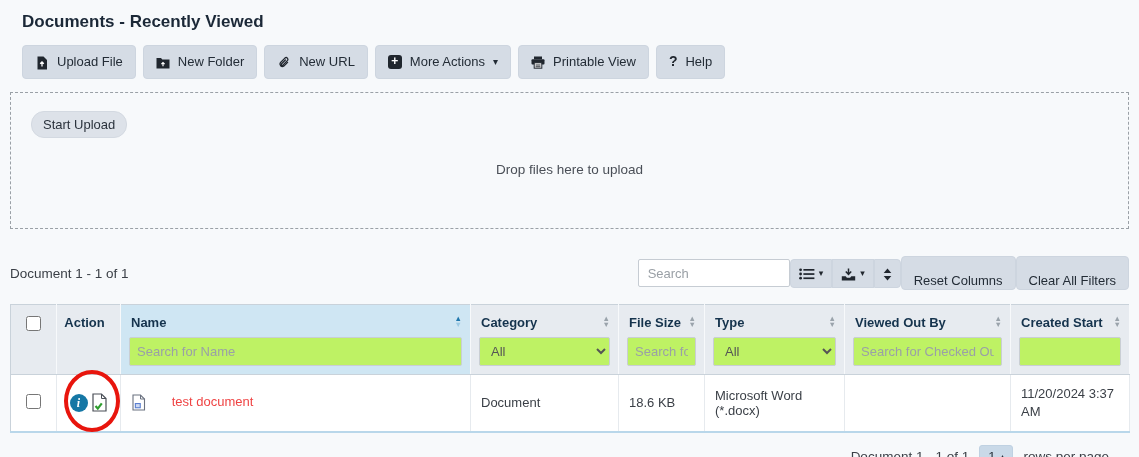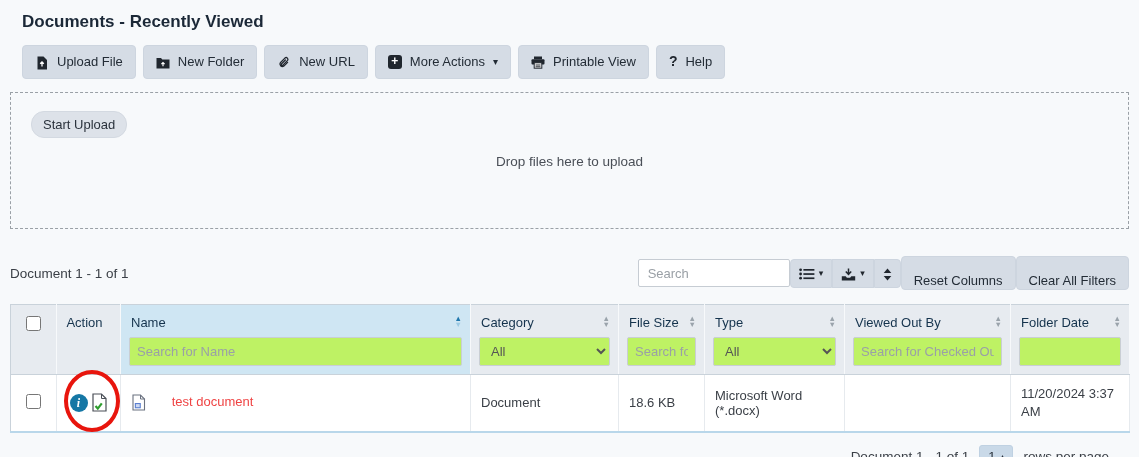--- a/index.html
+++ b/index.html
@@ -38,21 +38,21 @@
   .drop-zone {
     margin-top: 13px; height: 137px;
     border: 1px dashed #9aa0a6;
     display: flex; flex-direction: column;
   }
   .start-upload {
     margin: 18px 0 0 20px; align-self: flex-start;
     background: #dde2e9; border: 1px solid #d3d9e1; border-radius: 13px;
     padding: 5px 11px; font-size: 13px; color: #2a323c; cursor: pointer;
   }
-  .drop-text { align-self: center; margin-top: 16px; color: #4a4f57; font-size: 13.5px; }
+  .drop-text { align-self: center; margin-top: 24px; color: #4a4f57; font-size: 13.5px; }
 
   
   .controls-row {
     margin-top: 30px; display: flex; align-items: center; justify-content: space-between;
     height: 29px;
   }
   .count-label { color: #3a3f46; font-size: 13.5px; }
   .controls-right { display: flex; align-items: center; }
   .search-input {
     width: 152px; height: 28px; border: 1px solid #c6ccd3; border-radius: 2px;
@@ -85,21 +85,21 @@
   col.c-size { width: 86px; } col.c-type { width: 140px; }
   col.c-out { width: 166px; } col.c-date { width: 119px; }
 
   thead th {
     background: #e7ebf0; border-right: 1px solid #f7f9fb; border-bottom: 1px solid #c9d2da;
     vertical-align: top; padding: 0; font-weight: normal; text-align: left; height: 69px;
   }
   thead th.sorted-col { background: #cfe6f3; }
   .th-label {
     display: flex; align-items: center; justify-content: space-between;
-    padding: 10px 8px 4px 10px; font-weight: normal; color: #15334d; font-size: 13px;
+    padding: 10px 8px 4px 10px; font-weight: bold; color: #15334d; font-size: 13px;
   }
   .th-label.center { justify-content: center; padding-left: 0; }
   .sort-stack { display: inline-flex; flex-direction: column; line-height: 6px; font-size: 7.5px; color: #9aa3ab; cursor: pointer; }
   .sorted-col .sort-stack .s-up { color: #1f77ad; }
   .sorted-col .sort-stack .s-down { color: #9cc9e3; }
   .th-filter { padding: 3px 8px 8px 8px; }
   .filter-input, .filter-select {
     width: 100%; height: 29px; border: 1px solid #c9ced4; border-radius: 2px;
     padding: 0 7px; font-size: 13px; color: #555; background: #bef264;
     font-family: Liberation Sans, sans-serif;
@@ -303,21 +303,21 @@
             <span>Viewed Out By</span>
             <span class="sort-stack">
                 <span>▲</span>
                 <span>▼</span>
               </span>
           </div>
           <div class="th-filter"><input class="filter-input" type="text" placeholder="Search for Checked Ou" style=""></div>
         </th>
         <th>
           <div class="th-label">
-            <span>Folder Date</span>
+            <span>Created Start</span>
             <span class="sort-stack">
                 <span>▲</span>
                 <span>▼</span>
               </span>
           </div>
           <div class="th-filter"><input class="filter-input" type="text" style=""></div>
         </th>
       </tr>
     </thead>
     <tbody>

